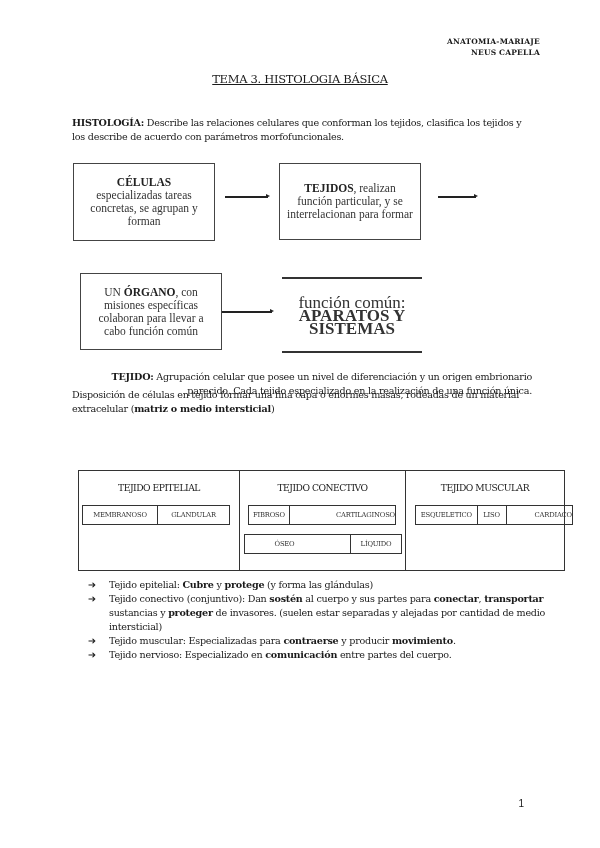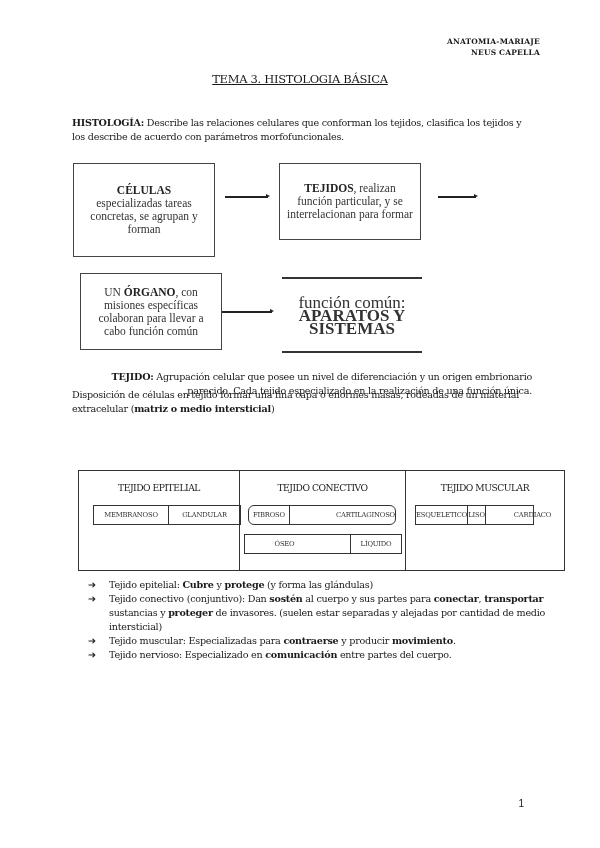--- a/index.html
+++ b/index.html
@@ -36,21 +36,21 @@
   <div>ANATOMIA-MARIAJE</div>
   <div>NEUS CAPELLA</div>
 </div>
 
 <div class="abs title">TEMA 3. HISTOLOGIA BÁSICA</div>
 
 <div class="abs para" style="top:116px;">
   <b>HISTOLOGÍA:</b><span> Describe las relaciones celulares que conforman los tejidos, clasifica los tejidos y los describe de acuerdo con parámetros morfofuncionales.</span>
 </div>
 
-<div class="abs box" style="left:73px; top:163px; width:142px; height:94px;">
+<div class="abs box" style="left:73px; top:163px; width:142px; height:78px;">
   <div style="padding:0 6px;"><b>CÉLULAS</b><br><span>especializadas tareas concretas, se agrupan y forman</span></div>
 </div>
 <div class="abs arrow" style="left:225px; top:196px; width:43px;"></div>
 
 <div class="abs box" style="left:279px; top:163px; width:142px; height:77px;">
   <div style="padding:0 6px;"><b>TEJIDOS</b><span>, realizan función particular, y se interrelacionan para formar</span></div>
 </div>
 <div class="abs arrow" style="left:438px; top:196px; width:38px;"></div>
 
 <div class="abs box" style="left:80px; top:273px; width:142px; height:77px;">
@@ -69,39 +69,39 @@
   <b>TEJIDO:</b><span> Agrupación celular que posee un nivel de diferenciación y un origen embrionario parecido. Cada tejido especializado en la realización de una función única.</span>
 </div>
 
 <div class="abs para" style="top:388px;">
   <span>Disposición de células en tejido formar una fina capa o enormes masas, rodeadas de un material extracelular (</span><b>matriz o medio intersticial</b><span>)</span>
 </div>
 
 <div class="abs tbl">
   <div class="col" style="width:160px;">
     <div class="col-title">TEJIDO EPITELIAL</div>
-    <div class="cellrow" style="left:14px; top:34px; width:148px;">
+    <div class="cellrow" style="left:3px; top:34px; width:148px;">
       <div class="cell" style="width:74px;">MEMBRANOSO</div>
       <div class="cell" style="flex:1;">GLANDULAR</div>
     </div>
   </div>
   <div class="col" style="width:166px;">
     <div class="col-title">TEJIDO CONECTIVO</div>
-    <div class="cellrow" style="left:8px; top:34px; width:148px;border-radius:6px;">
+    <div class="cellrow" style="left:8px; top:34px; width:148px;">
       <div class="cell" style="width:70px;">FIBROSO</div>
       <div class="cell" style="flex:1;padding-left:46px;">CARTILAGINOSO</div>
     </div>
     <div class="cellrow" style="left:4px; top:63px; width:158px;gap:26px;">
       <div class="cell" style="width:79px;">ÓSEO</div>
       <div class="cell" style="flex:1;">LÍQUIDO</div>
     </div>
   </div>
   <div class="col" style="flex:1;">
     <div class="col-title">TEJIDO MUSCULAR</div>
-    <div class="cellrow" style="left:9px; top:34px; width:119px;">
+    <div class="cellrow" style="left:9px; top:34px; width:158px;">
       <div class="cell" style="width:69px;">ESQUELETICO</div>
       <div class="cell" style="width:33px;">LISO</div>
       <div class="cell" style="flex:1;padding-left:28px;">CARDIACO</div>
     </div>
   </div>
 </div>
 
 <div class="abs list" id="bullet-list">
     <div class="li">
       <span class="bul">➔</span>

